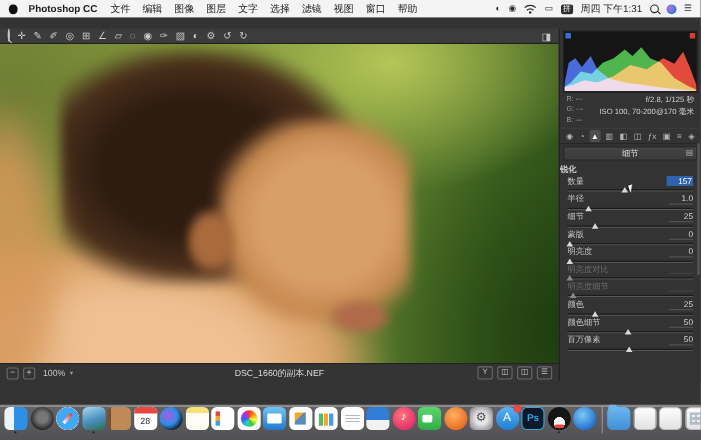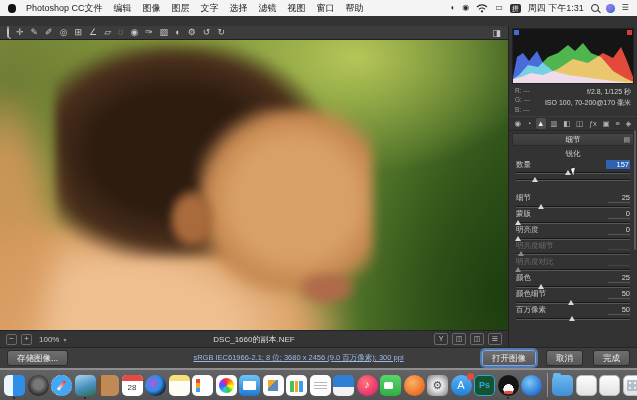--- a/index.html
+++ b/index.html
@@ -4,21 +4,21 @@
 <style>
   html,body{margin:0;padding:0;background:#555;}
   #screen{position:relative;width:637px;height:400px;overflow:hidden;
     font-family:"Liberation Sans",sans-serif;-webkit-font-smoothing:antialiased;}
 
   
   #menubar{position:absolute;left:0;top:0;width:637px;height:16px;background:#f5f4f5;
     display:flex;align-items:center;padding:0 8px;box-sizing:border-box;font-size:9px;color:#1c1c1c;}
   .apple{width:8px;height:9px;background:#111;border-radius:45% 45% 48% 48%;margin-right:10px;flex:0 0 auto;}
   .mitem{margin-right:11px;white-space:nowrap;}
-  .appname{font-weight:normal;white-space:nowrap;text-align:center;}
+  .appname{font-weight:bold;margin-right:12px;white-space:nowrap;text-align:center;}
   #mbright{margin-left:auto;display:flex;align-items:center;gap:7px;color:#2a2a2a;}
   .mbicon{font-size:8px;line-height:1;}
   .inputbox{background:#2e2e2e;color:#fff;font-size:7px;padding:0 2px;border-radius:2px;line-height:9px;}
   .mag{position:relative;width:6px;height:6px;border:1.2px solid #2a2a2a;border-radius:50%;display:inline-block;}
   .mag::after{content:'';position:absolute;width:4px;height:1.2px;background:#2a2a2a;
     transform:rotate(45deg);right:-3px;bottom:-1px;}
   .siri{width:9px;height:9px;border-radius:50%;background:radial-gradient(circle at 35% 35%,#c06ae0,#4a7de0 55%,#2a3f8f);}
   .mbtime{font-size:9px;text-align:right;}
 
   
@@ -92,42 +92,42 @@
   #exif{display:flex;padding:2px 6px 1px 6px;font-size:6.5px;color:#bdbdbd;}
   #rgbcol{line-height:1.45;color:#9d9d9d;}
   #expcol{margin-left:auto;text-align:right;line-height:1.6;font-size:7px;color:#d2d2d2;}
   #tabs{display:flex;justify-content:space-between;align-items:center;padding:1px 4px;margin-top:1px;
     border-top:1px solid #3e3e3e;border-bottom:1px solid #262626;font-size:7.5px;color:#b5b5b5;}
   .tab{padding:0 1.5px;line-height:11px;}
   .tab.active{background:#4e4e4e;border-radius:2px;color:#f0f0f0;}
   #phead{position:relative;margin:2px 3px;height:11px;background:linear-gradient(#454545,#3a3a3a);
     border:1px solid #2a2a2a;text-align:center;font-size:7.5px;color:#ddd;line-height:11px;}
   #phead .pmenu{position:absolute;right:3px;top:0;font-size:7px;color:#aaa;}
-  .section{ text-align:center;font-size:7.5px;color:#cfcfcf;margin:3px 0 1px 0;}
+  .section{ text-align:left;font-size:7.5px;color:#cfcfcf;margin:3px 0 1px 0;font-weight:bold;}
   .srow{position:relative;margin:0 7px;height:16px;}
   .sl{display:flex;font-size:7.5px;color:#c6c6c6;line-height:9px;}
   .sv{margin-left:auto;min-width:22px;text-align:right;border-bottom:1px solid #555;color:#d6d6d6;}
   .sv.sel{background:#2f63b0;color:#fff;border-bottom:none;padding:0 1px;}
   .st{position:relative;height:6px;margin-top:1px;}
   .st::before{content:'';position:absolute;left:0;right:0;top:2px;height:1px;background:#191919;
     box-shadow:0 1px 0 rgba(255,255,255,.18);}
   .thumb{position:absolute;top:0;width:0;height:0;border-left:3px solid transparent;
     border-right:3px solid transparent;border-bottom:5px solid #d8d8d8;margin-left:-3px;}
   .srow.dis .sl{color:#6e6e6e;} .srow.dis .sv{border-bottom-color:#444;color:transparent;}
   .srow.dis .thumb{border-bottom-color:#8a8a8a;}
   .cursor{position:absolute;left:49%;top:-2px;width:0;height:0;border-left:4px solid #fff;
     border-bottom:7px solid transparent;transform:rotate(-18deg);filter:drop-shadow(0 0 1px #000);}
   #pscroll{position:absolute;right:1px;top:104px;width:2px;height:120px;background:#5a5a5a;border-radius:1px;}
 
   
   #desktop{position:absolute;left:0;top:368px;width:637px;height:32px;
     background:linear-gradient(#8f8f90,#3a3a3c);}
   #dock{position:absolute;left:0;top:369px;width:637px;height:31px;
     background:rgba(88,88,92,.78);border-top:1px solid rgba(255,255,255,.28);
-    display:flex;align-items:center;gap:2.5px;padding:0 4px;box-sizing:border-box;}
+    display:flex;align-items:flex-start;gap:2.5px;padding:0 4px;box-sizing:border-box;}
   .di{width:21px;height:21px;border-radius:5px;flex:0 0 auto;position:relative;}
   .dsep{width:1px;height:24px;background:rgba(255,255,255,.35);margin:0 2px;flex:0 0 auto;}
   .d-finder{background:linear-gradient(90deg,#eaf5fd 0 42%,#2e8fe8 42%);}
   .d-launchpad{background:radial-gradient(circle at 50% 45%,#777 0 30%,#2c2c2e 70%);border-radius:50%;}
   .d-safari{border-radius:50%;background:radial-gradient(circle at 50% 50%,#3fa9f5 0 68%,#ececec 69%);}
   .d-safari::after{content:'';position:absolute;left:9px;top:5px;width:3px;height:11px;
     background:linear-gradient(#e33,#fff);transform:rotate(40deg);}
   .d-preview{background:linear-gradient(160deg,#a8d8ec,#4a8fc0 55%,#2a6f4a);}
   .d-contacts{background:linear-gradient(90deg,#7a4f2e 0 15%,#c08a56 15%);}
   .d-calendar{background:#fff;font-size:8px;color:#333;text-align:center;line-height:26px;}
@@ -156,21 +156,21 @@
   .d-itunes{border-radius:50%;background:radial-gradient(circle at 40% 35%,#f77,#e8306e 70%);
     color:#fff;font-size:10px;text-align:center;line-height:20px;}
   .d-facetime{background:linear-gradient(#59d66a,#2fae45);}
   .d-facetime::after{content:'';position:absolute;left:4px;top:7px;width:9px;height:7px;background:#fff;border-radius:1.5px;}
   .d-orange{border-radius:50%;background:radial-gradient(circle at 40% 35%,#ffb066,#e86a1e 75%);}
   .d-prefs{background:radial-gradient(circle at 50% 50%,#e6e6e6 0 35%,#9a9a9e 80%);
     color:#555;font-size:11px;text-align:center;line-height:21px;}
   .d-appstore{border-radius:50%;background:linear-gradient(#5ab2f5,#1e7fd6);color:#fff;
     font-size:11px;text-align:center;line-height:20px;}
   .badge{position:absolute;right:-2px;top:-2px;width:7px;height:7px;border-radius:50%;background:#e8483f;}
-  .d-ps{background:#14532d;border:1px solid #2aa9e0;box-sizing:border-box;color:#2aa9e0;
+  .d-ps{background:#0f172a;border:1px solid #2aa9e0;box-sizing:border-box;color:#2aa9e0;
     font-size:9px;font-weight:bold;text-align:center;line-height:19px;}
   .d-qq{border-radius:50%;background:radial-gradient(circle at 50% 68%,#fff 0 28%,#151515 30%);}
   .d-qq::after{content:'';position:absolute;left:6px;bottom:2px;width:9px;height:3px;background:#e8483f;border-radius:2px;}
   .d-bluebrowser{border-radius:50%;background:radial-gradient(circle at 40% 35%,#7ec8f5,#1f6fd0 75%);}
   .d-folder{background:linear-gradient(#6db7f0,#3f8fd6);}
   .d-folder::before{content:'';position:absolute;left:1px;top:-2px;width:8px;height:4px;
     background:#6db7f0;border-radius:2px 2px 0 0;}
   .d-window{background:linear-gradient(#fdfdfd,#e2e2e2);border:1px solid #bbb;box-sizing:border-box;}
   .d-window.grid::after{content:'';position:absolute;left:3px;top:4px;width:13px;height:11px;
     background:repeating-linear-gradient(90deg,#9ab 0 2px,transparent 2px 4.5px),
@@ -305,20 +305,24 @@
         <div class="sl">
             <span>数量</span>
           <span class="sv sel">157</span>
           </div>
         <div class="st">
             <span class="thumb" style="left: 46%;"></span>
           <span class="cursor"></span>
           </div>
       </div>
       <div class="srow">
+        <div class="sl">
+            <span>半径</span>
+          <span class="sv">1.0</span>
+          </div>
         <div class="st">
             <span class="thumb" style="left: 17%;"></span>
           </div>
       </div>
       <div class="srow">
         <div class="sl">
             <span>细节</span>
           <span class="sv">25</span>
           </div>
         <div class="st">
@@ -340,36 +344,36 @@
         <div class="sl">
             <span>明亮度</span>
           <span class="sv">0</span>
           </div>
         <div class="st">
             <span class="thumb" style="left: 2%;"></span>
           </div>
       </div>
       <div class="srow dis">
         <div class="sl">
+            <span>明亮度对比</span>
+          <span class="sv"></span>
+          </div>
+        <div class="st">
+            <span class="thumb" style="left: 2%;"></span>
+          </div>
+      </div>
+      <div class="srow dis">
+        <div class="sl">
             <span>明亮度细节</span>
           <span class="sv"></span>
           </div>
         <div class="st">
             <span class="thumb" style="left: 4%;"></span>
           </div>
       </div>
-      <div class="srow dis">
-        <div class="sl">
-            <span>明亮度对比</span>
-          <span class="sv"></span>
-          </div>
-        <div class="st">
-            <span class="thumb" style="left: 2%;"></span>
-          </div>
-      </div>
       <div class="srow">
         <div class="sl">
             <span>颜色</span>
           <span class="sv">25</span>
           </div>
         <div class="st">
             <span class="thumb" style="left: 22%;"></span>
           </div>
       </div>
       <div class="srow">
@@ -386,29 +390,20 @@
             <span>百万像素</span>
           <span class="sv">50</span>
           </div>
         <div class="st">
             <span class="thumb" style="left: 49%;"></span>
           </div>
       </div>
       <div id="pscroll"></div>
     </div>
 
-    <div id="bottombar">
-      <button class="btn">存储图像...</button>
-      <span id="wflink">sRGB IEC61966-2.1; 8 位; 3680 x 2456 (9.0 百万像素); 300 ppi</span>
-      <div id="bb-right">
-        <button class="btn focus">打开图像</button>
-        <button class="btn">取消</button>
-        <button class="btn">完成</button>
-      </div>
-    </div>
   </div>
 
   <div id="desktop"></div>
   <div id="dock">
     <span class="di d-finder">
         <span class="rundot"></span>
       </span>
     <span class="di d-launchpad"></span>
     <span class="di d-safari"></span>
     <span class="di d-preview">

